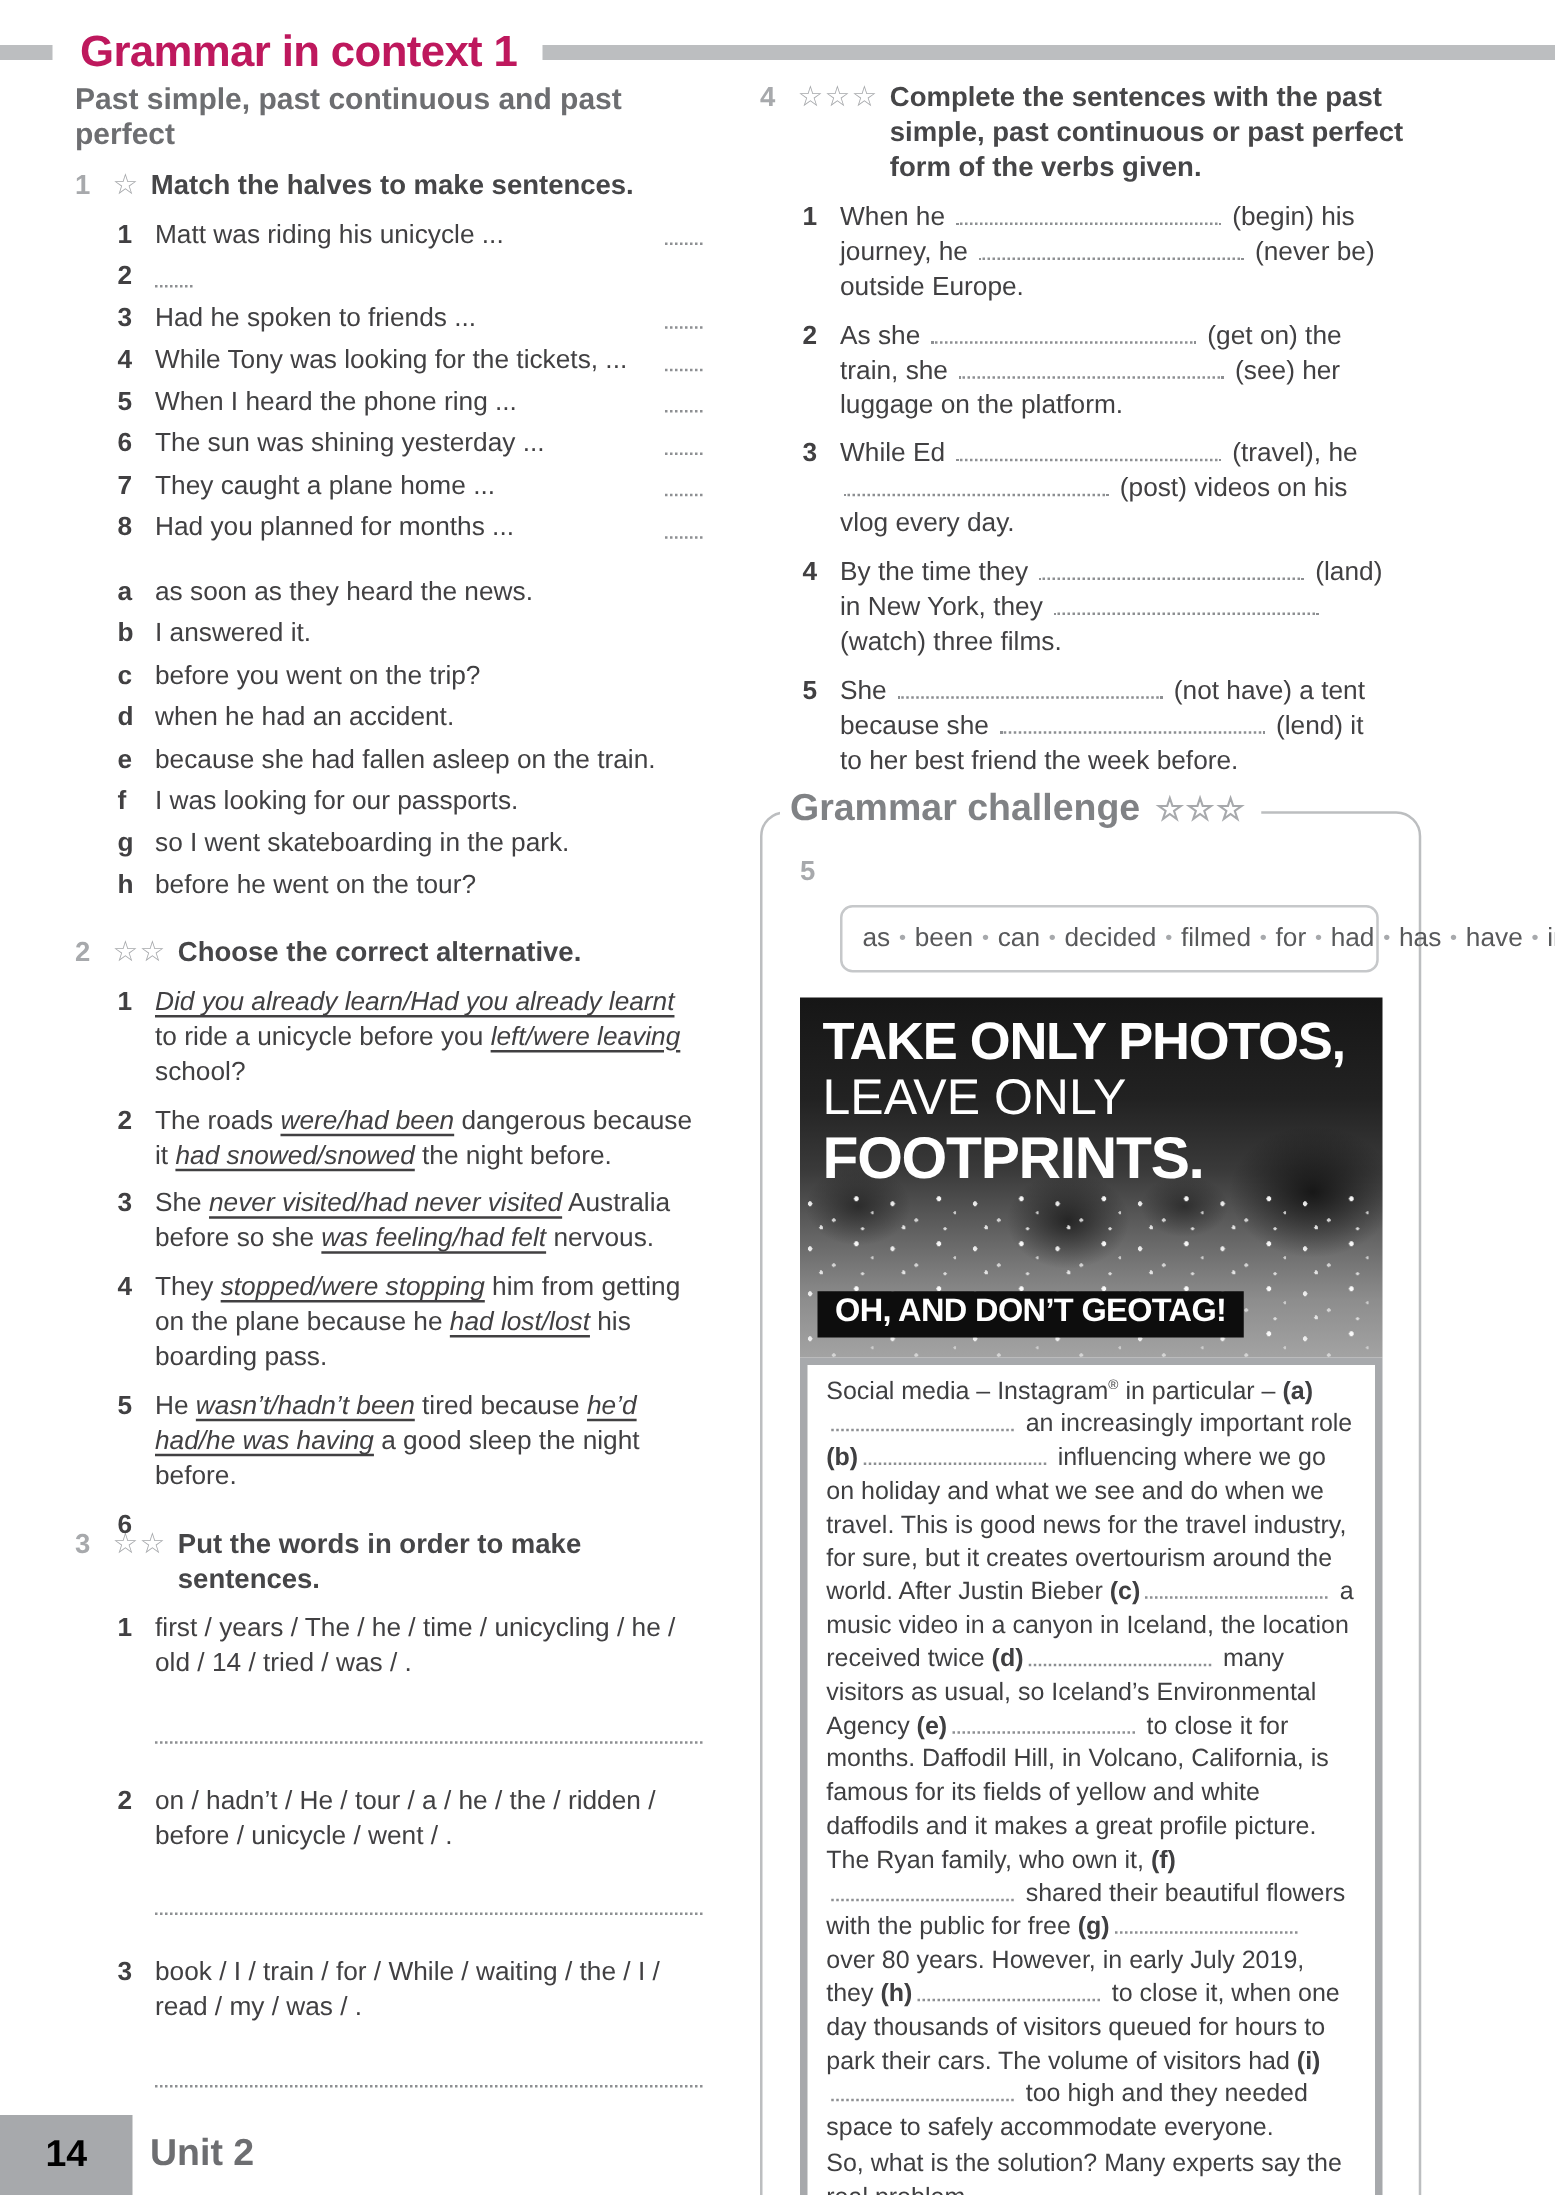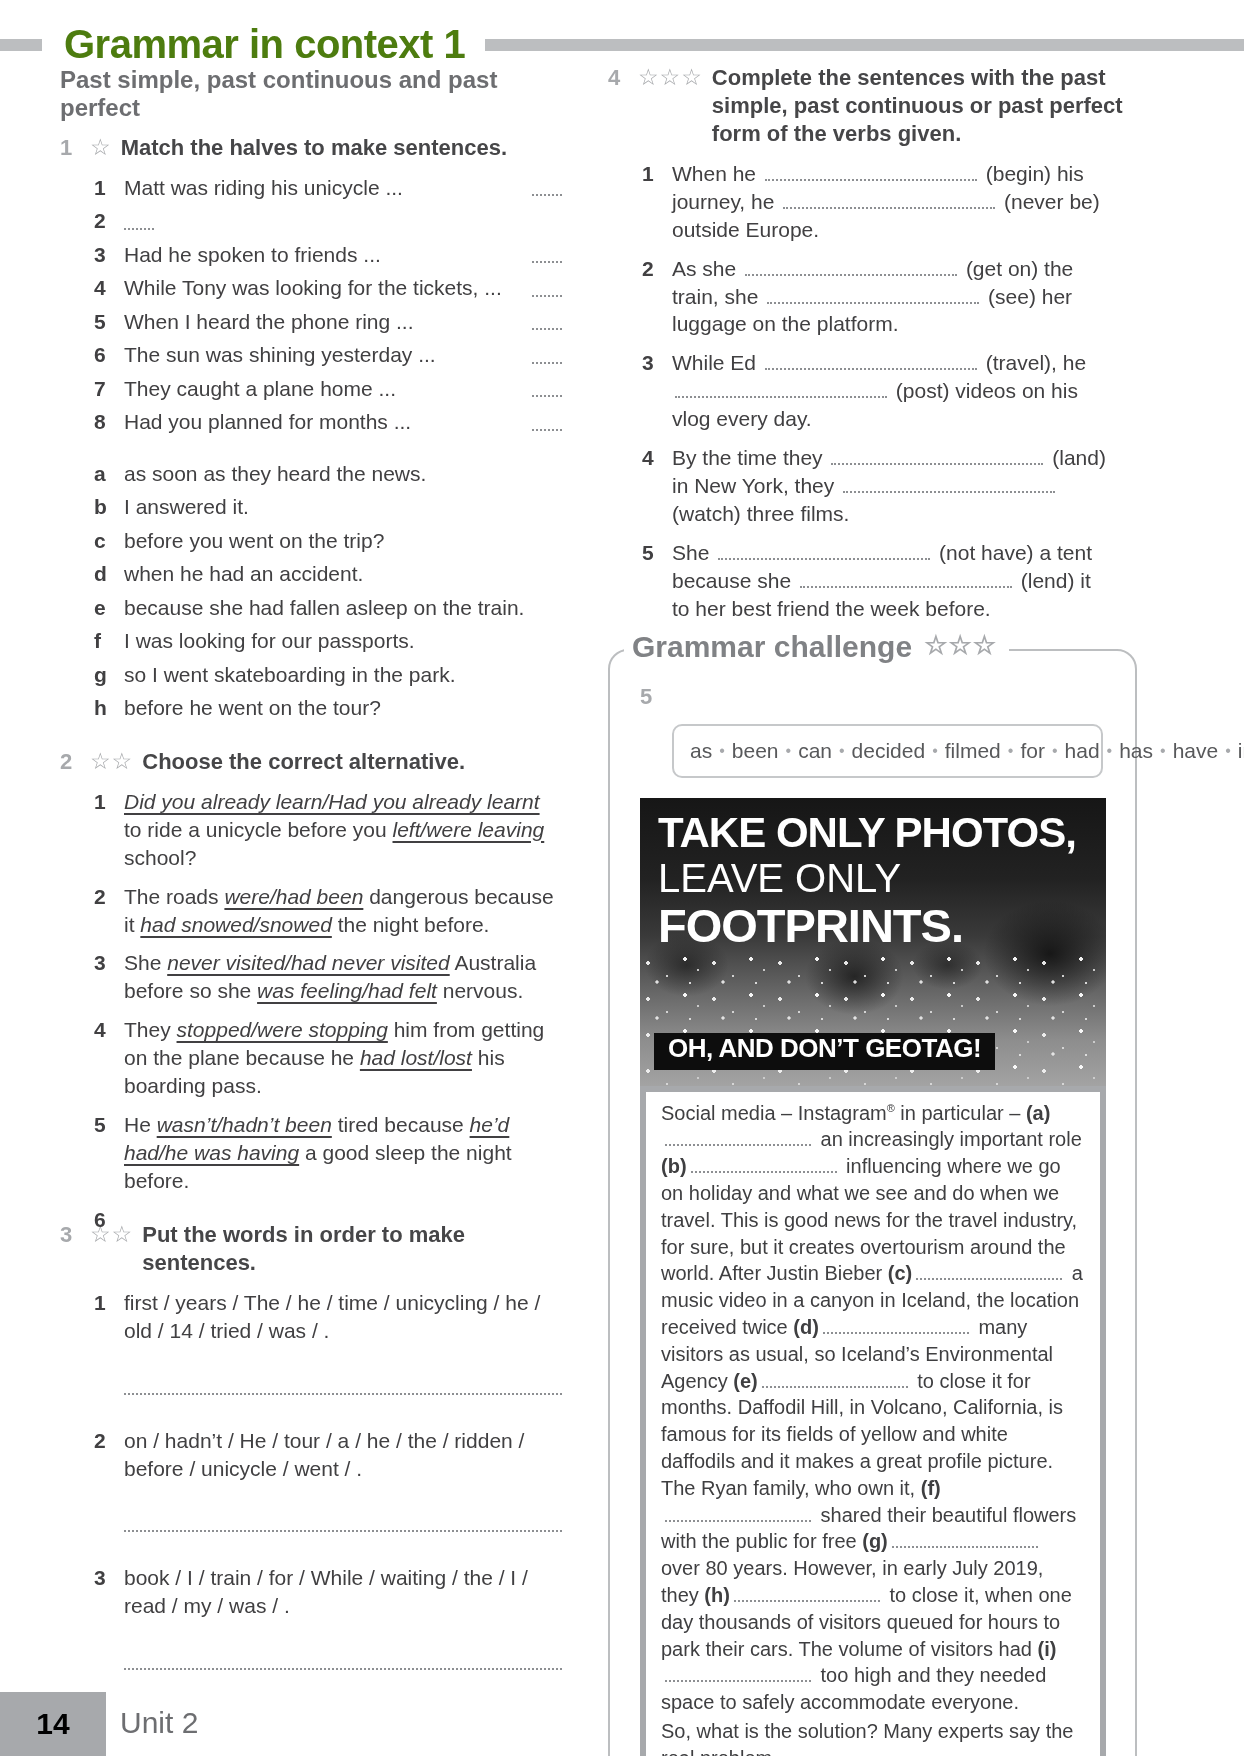--- a/index.html
+++ b/index.html
@@ -4,21 +4,21 @@
 <style>
   html,body{margin:0;padding:0;}
   body{
     width:1244px;height:1756px;position:relative;background:#ffffff;
     font-family:"Liberation Sans",sans-serif;color:#414042;font-size:21px;
     overflow:hidden;
   }
   
   .page-header{position:absolute;top:22px;left:0;width:1244px;display:flex;align-items:center;}
   .bar-left{width:42px;height:12px;background:#bcbec0;margin-right:22px;flex:none;}
-  .h1{font-size:40px;font-weight:bold;color:#4d7c0f;letter-spacing:-0.5px;white-space:nowrap;}
+  .h1{font-size:35px;font-weight:bold;color:#be185d;letter-spacing:-0.5px;white-space:nowrap;}
   .bar-right{flex:1;height:12px;background:#bcbec0;margin-left:20px;}
   
   .col-left{position:absolute;left:60px;top:66px;width:502px;}
   .col-right{position:absolute;left:608px;top:64px;width:562px;}
   .section-title{font-size:24px;font-weight:bold;color:#6d6e71;margin:0 0 12px 0;}
   
   .ex{margin-bottom:26px;}
   .ex-header{display:flex;align-items:flex-start;margin-bottom:12px;}
   .ex-num{color:#a7a9ac;font-weight:bold;width:30px;flex:none;font-size:22px;line-height:1.25;}
   .stars{color:#a7a9ac;font-size:23px;margin-right:9px;letter-spacing:1px;flex:none;line-height:1.2;}
@@ -35,21 +35,21 @@
   .witem{position:relative;padding-left:30px;line-height:1.33;}
   .witem .n{position:absolute;left:0;font-weight:bold;}
   .answer-line{margin:46px 0 32px 30px;border-bottom:2px dotted #8d8f92;height:2px;}
   
   .ex4 .ex-title{width:470px;}
   .ex4 .items{width:472px;}
   .blank{display:inline-block;border-bottom:2px dotted #8d8f92;height:15px;vertical-align:baseline;margin:0 3px;}
   .ex4 .blank{width:212px;}
   
   .challenge{border:2px solid #bcbec0;border-radius:20px;margin-top:26px;padding:32px 14px 28px 30px;position:relative;width:529px;box-sizing:border-box;}
-  .challenge-title{position:absolute;top:-21px;left:14px;background:#ffffff;padding:0 12px 0 8px;font-size:30px;font-weight:bold;color:#808285;display:flex;align-items:flex-start;white-space:nowrap;}
+  .challenge-title{position:absolute;top:-21px;left:14px;background:#ffffff;padding:0 12px 0 8px;font-size:30px;font-weight:bold;color:#808285;display:flex;align-items:flex-end;white-space:nowrap;}
   .challenge-title .stars{font-size:26px;margin-left:12px;margin-right:0;}
   .ex5 .ex-title{width:410px;}
   .wordbox{border:2px solid #c6c8ca;border-radius:10px;padding:9px 16px;margin:6px 0 20px 32px;width:431px;box-sizing:border-box;color:#58595b;font-size:21px;line-height:1.5;}
   .wordbox .dot{color:#a7a9ac;padding:0 7px;font-size:16px;vertical-align:2px;}
   
   .poster{width:466px;height:288px;position:relative;overflow:hidden;margin-top:2px;
     background:
       radial-gradient(ellipse 95px 75px at 88% 54%, rgba(15,15,15,.85), transparent 70%),
       radial-gradient(ellipse 70px 55px at 46% 62%, rgba(20,20,20,.75), transparent 70%),
       radial-gradient(ellipse 60px 45px at 10% 58%, rgba(25,25,25,.65), transparent 70%),
@@ -71,21 +71,21 @@
   .badge{position:absolute;left:14px;bottom:16px;background:#0d0d0d;color:#ffffff;font-weight:bold;font-size:26px;padding:0 14px 6px;letter-spacing:-0.5px;z-index:2;white-space:nowrap;}
   
   .article{width:466px;box-sizing:border-box;border:6px solid #a7a9ac;padding:8px 15px 12px;font-size:20px;line-height:1.34;color:#3f3f41;}
   .article .blank{width:146px;height:13px;margin:0 4px;}
   .article p{margin:0;}
   .article p + p{margin-top:2px;}
   .bold{font-weight:bold;}
   .sup{font-size:0.55em;vertical-align:super;}
   
   .page-tab{position:absolute;left:0;bottom:0;width:106px;height:64px;background:#a7a9ac;color:#000000;font-weight:bold;font-size:30px;display:flex;align-items:center;justify-content:center;}
-  .unit-label{position:absolute;left:120px;bottom:16px;font-size:30px;font-weight:normal;color:#6d6e71;}
+  .unit-label{position:absolute;left:120px;bottom:16px;font-size:30px;font-weight:bold;color:#6d6e71;}
 </style>
 </head>
 <body>
 
 <div class="page-header">
   <div class="bar-left"></div>
   <div class="h1">Grammar in context 1</div>
   <div class="bar-right"></div>
 </div>
 

